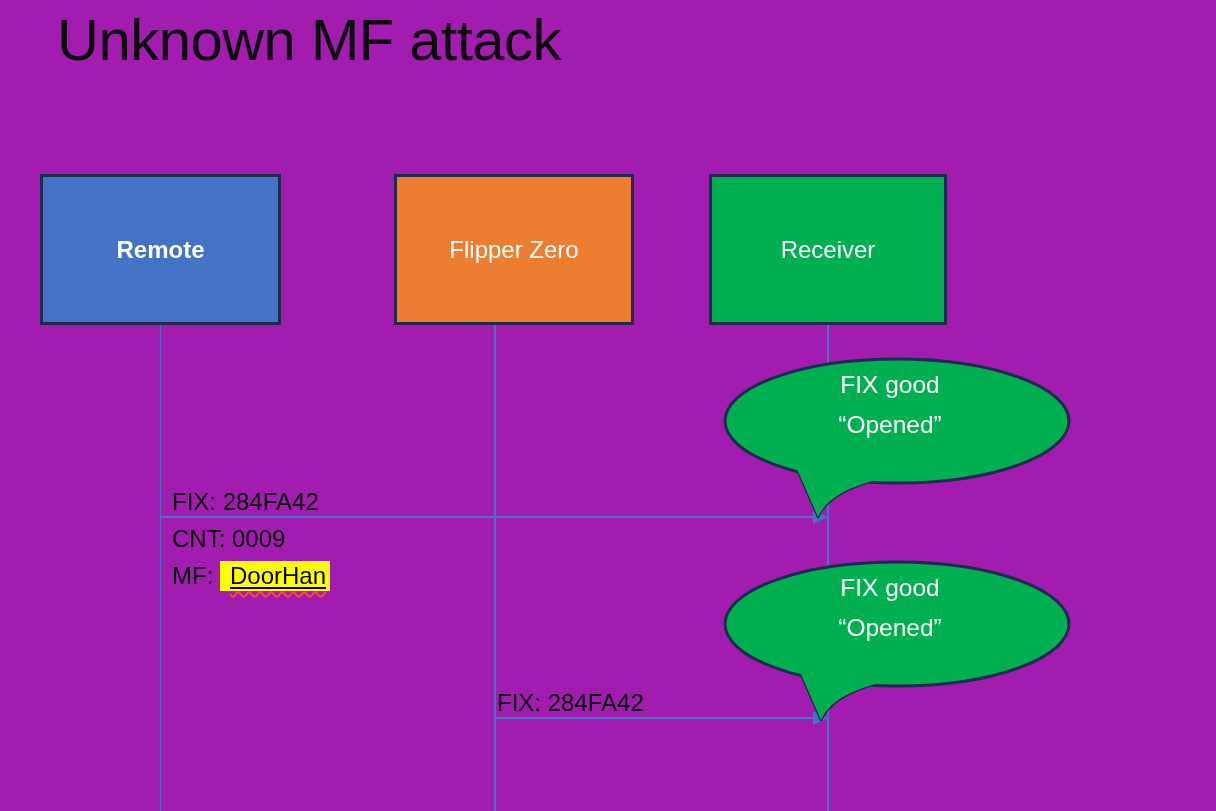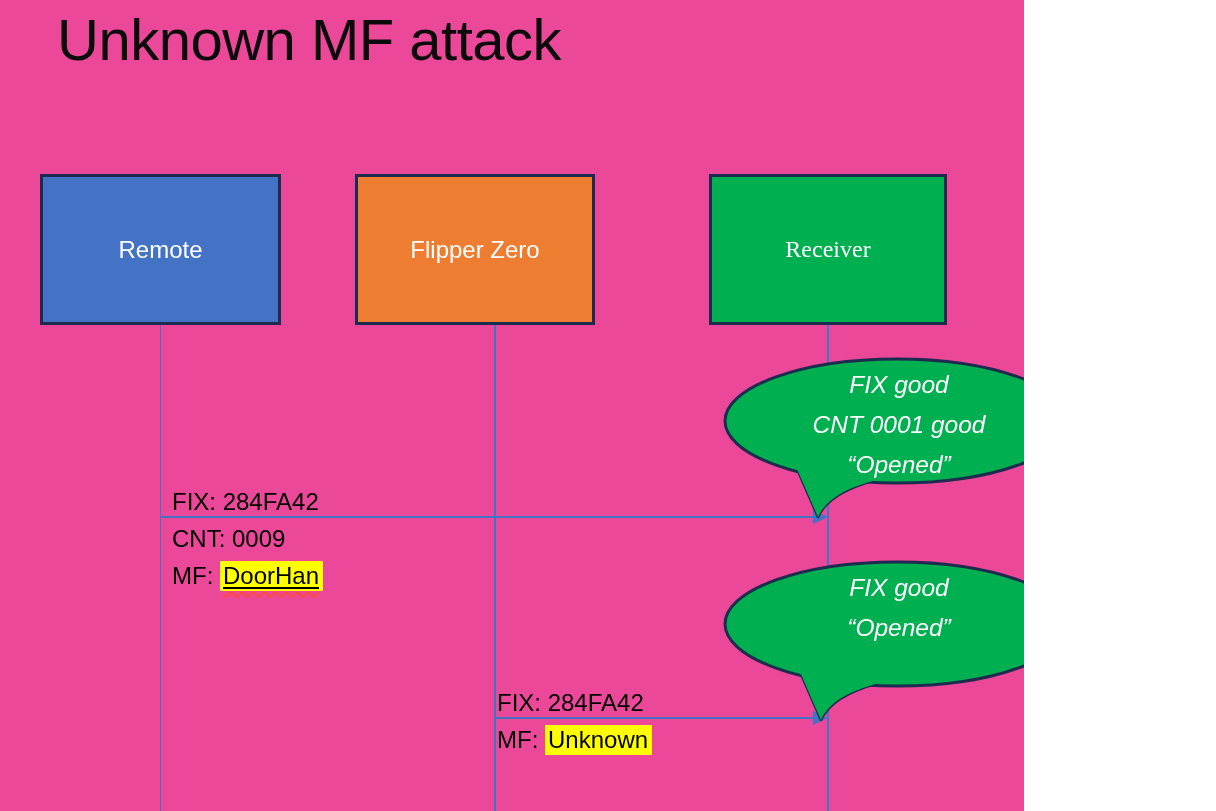--- a/index.html
+++ b/index.html
@@ -1,34 +1,34 @@
 <!DOCTYPE html>
 <html style="--remote-fill: #4472C4; --flipper-fill: #ED7D31; --receiver-fill: #00B050; --bubble-fill: #00B050; --shape-border: #1C2B4E; --connector: #4472C4; --highlight: #FFFF00; --squiggle: #FF4B33; --label-text: #000000; --actor-text: #FFFFFF;"><head>
 <meta charset="utf-8">
 <style>
   html,body{margin:0;padding:0;background:#ffffff;}
   #slide{
-    position:relative;width:1024px;height:811px;background:#ec4899;overflow:hidden;
+    position:relative;width:1216px;height:811px;background:#a21caf;overflow:hidden;
     font-family:"Liberation Sans",sans-serif;
   }
   .title{
     position:absolute;left:57px;top:6px;
     font-size:58px;font-weight:300;letter-spacing:-0.5px;color:#0b0b0b;
     white-space:nowrap;
   }
   
   .actor{
     position:absolute;top:174px;height:151px;box-sizing:border-box;
     border:3px solid var(--shape-border);
     display:flex;align-items:center;justify-content:center;
     color:var(--actor-text);font-size:24px;font-weight:400;
   }
-  .actor.remote{left:40px;width:241px;background:var(--remote-fill);}
-  .actor.flipper{left:355px;width:240px;background:var(--flipper-fill);}
-  .actor.receiver{left:709px;width:238px;background:var(--receiver-fill);font-family:Liberation Serif, serif;}
+  .actor.remote{left:40px;width:241px;background:var(--remote-fill);font-weight:bold;}
+  .actor.flipper{left:394px;width:240px;background:var(--flipper-fill);}
+  .actor.receiver{left:709px;width:238px;background:var(--receiver-fill);}
   
   .lifeline{position:absolute;top:325px;bottom:0;width:1.5px;background:var(--connector);}
   .lifeline.remote{left:159.5px;}
   .lifeline.flipper{left:494px;}
   .lifeline.receiver{left:827px;}
   
   .arrow-line{position:absolute;height:1.6px;background:var(--connector);}
   .arrow-line.m1{left:161px;top:516px;width:653px;}
   .arrow-line.m2{left:495px;top:717px;width:319px;}
   .arrow-head{
@@ -36,40 +36,40 @@
     border-top:7.5px solid transparent;border-bottom:7.5px solid transparent;
     border-left:15px solid var(--connector);
   }
   .arrow-head.m1{left:813px;top:509.5px;}
   .arrow-head.m2{left:813px;top:710.5px;}
   
   .msg{position:absolute;font-size:24px;line-height:37px;color:var(--label-text);white-space:nowrap;}
   .msg.m1{left:172px;top:483px;}
   .msg.m2{left:497px;top:684px;}
   .pre{white-space:pre;margin-top:12px;}
-  .hl{background:var(--highlight);padding:1px 4px 2px 3px;}
+  .hl{background:var(--highlight);padding:1px 4px 2px 10px;}
   .sq{
     text-decoration:underline wavy var(--squiggle);
     text-decoration-thickness:2px;text-underline-offset:7px;
   }
   .ul{
     text-decoration:underline solid currentColor;
     text-decoration-thickness:1.8px;text-underline-offset:3px;
   }
   
   .bubble{position:absolute;width:380px;height:175px;}
   .bubble.b1{left:704px;top:350px;}
   .bubble.b2{left:704px;top:553px;}
   .bubble svg{position:absolute;left:0;top:0;}
   .bubble .body{fill:var(--bubble-fill);stroke:var(--shape-border);stroke-width:3;}
   .bubble .tail{fill:var(--bubble-fill);stroke:var(--shape-border);stroke-width:2.6;stroke-linejoin:round;}
   .bubble .tail-cover{fill:var(--bubble-fill);stroke:none;}
   .bubble-text{
-    position:absolute;left:25px;top:15px;width:340px;
-    text-align:center;color:#ffffff;font-size:24.5px;font-weight:500;line-height:40px;font-style:italic;
+    position:absolute;left:16px;top:15px;width:340px;
+    text-align:center;color:#ffffff;font-size:24.5px;font-weight:500;line-height:40px;
   }
 </style>
 </head>
 <body>
 
 <div id="slide">
 
   <div class="title">Unknown MF attack</div>
 
   <div class="lifeline remote"></div>
@@ -91,32 +91,30 @@
   <div class="msg m1">
     <div><span class="pre">FIX: </span><span>284FA42</span></div>
     <div><span class="pre">CNT: </span><span>0009</span></div>
     <div><span class="pre">MF: </span><span class="hl"><span class="sq"><span class="ul">DoorHan</span></span></span></div>
   </div>
 
   <div class="arrow-line m2"></div>
   <div class="arrow-head m2"></div>
   <div class="msg m2">
     <div><span class="pre">FIX: </span><span>284FA42</span></div>
-    <div><span class="pre">MF: </span><span class="hl">Unknown</span></div>
   </div>
 
   <div class="bubble b1">
     <svg width="380" height="175" viewBox="0 0 380 175">
       <path class="tail" d="M 90 112 L 114 167 C 122 149 142 138 172 130 Z"></path>
       <ellipse class="body" cx="193" cy="71" rx="172" ry="62"></ellipse>
       <path class="tail-cover" d="M 90 112 L 114 167 C 122 149 142 138 172 130 Z"></path>
     </svg>
     <div class="bubble-text">
       <div>FIX good</div>
-      <div>CNT 0001 good</div>
       <div>“Opened”</div>
     </div>
   </div>
 
   <div class="bubble b2">
     <svg width="380" height="175" viewBox="0 0 380 175">
       <path class="tail" d="M 93 112 L 117 167 C 125 149 145 138 175 130 Z"></path>
       <ellipse class="body" cx="193" cy="71" rx="172" ry="62"></ellipse>
       <path class="tail-cover" d="M 93 112 L 117 167 C 125 149 145 138 175 130 Z"></path>
     </svg>

